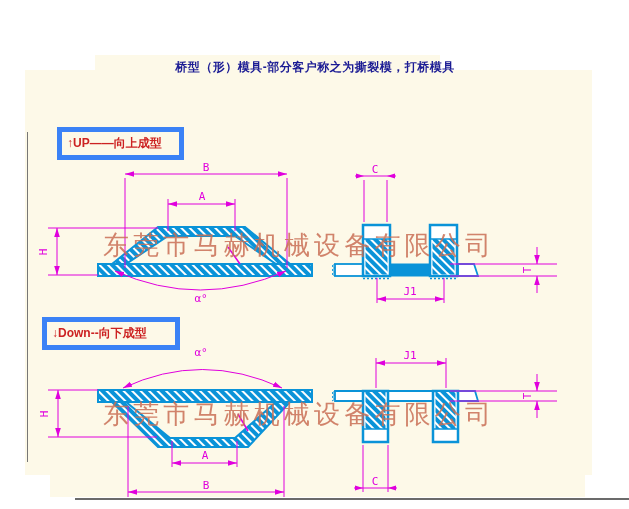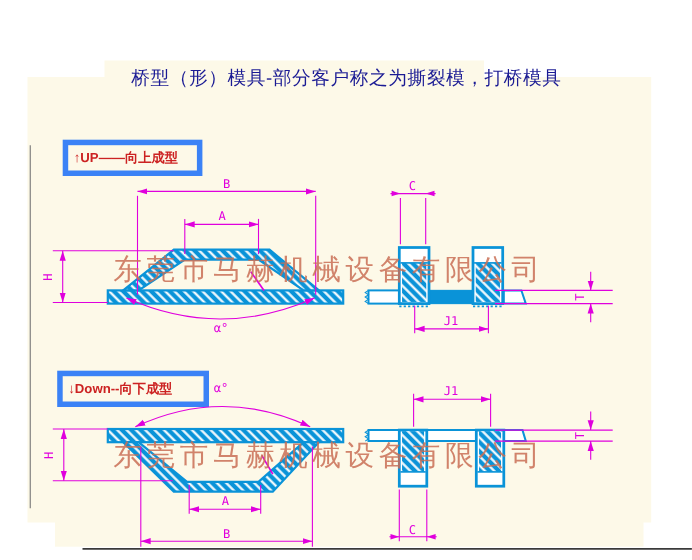--- a/index.html
+++ b/index.html
@@ -1,25 +1,25 @@
 <!DOCTYPE html>
 <html><head>
 <meta charset="utf-8">
 <style>
   html,body{margin:0;padding:0;background:#fff;}
   #page{position:relative;width:629px;height:509px;background:#ffffff;overflow:hidden;
         font-family:"Liberation Sans", sans-serif;}
   .cream{position:absolute;background:#fdf9e8;}
   #title{position:absolute;left:60px;top:59px;width:510px;text-align:center;
-         font-size:17px;font-weight:normal;color:#1b1b94;letter-spacing:0.5px;white-space:nowrap;}
+         font-size:12px;font-weight:bold;color:#1b1b94;letter-spacing:0.5px;white-space:nowrap;}
   .tagbox{position:absolute;border:5px solid #3b82f6;background:transparent;
           color:#cc2222;font-size:12px;font-weight:bold;line-height:23px;
           padding-left:5px;white-space:nowrap;}
   #upbox{left:57px;top:127px;width:112px;height:23px;}
-  #downbox{left:52px;top:317px;width:123px;height:23px;margin-top:20px;}
+  #downbox{left:42px;top:317px;width:123px;height:23px;}
   .wm{position:absolute;left:103px;width:388px;display:flex;justify-content:space-between;
       font-size:26px;color:rgba(201,111,85,0.85);font-family:"Liberation Serif", serif;
       white-space:nowrap;pointer-events:none;}
   #wm1{top:228px;}
   #wm2{top:397px;}
   svg{position:absolute;left:0;top:0;}
   text{font-family:"DejaVu Sans Mono", monospace;font-size:11px;fill:#e000dd;}
 </style>
 </head>
 <body>

